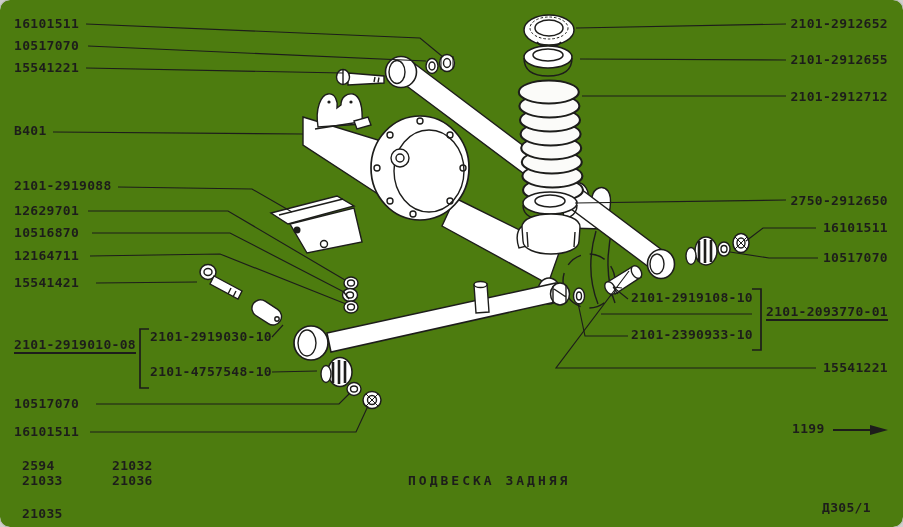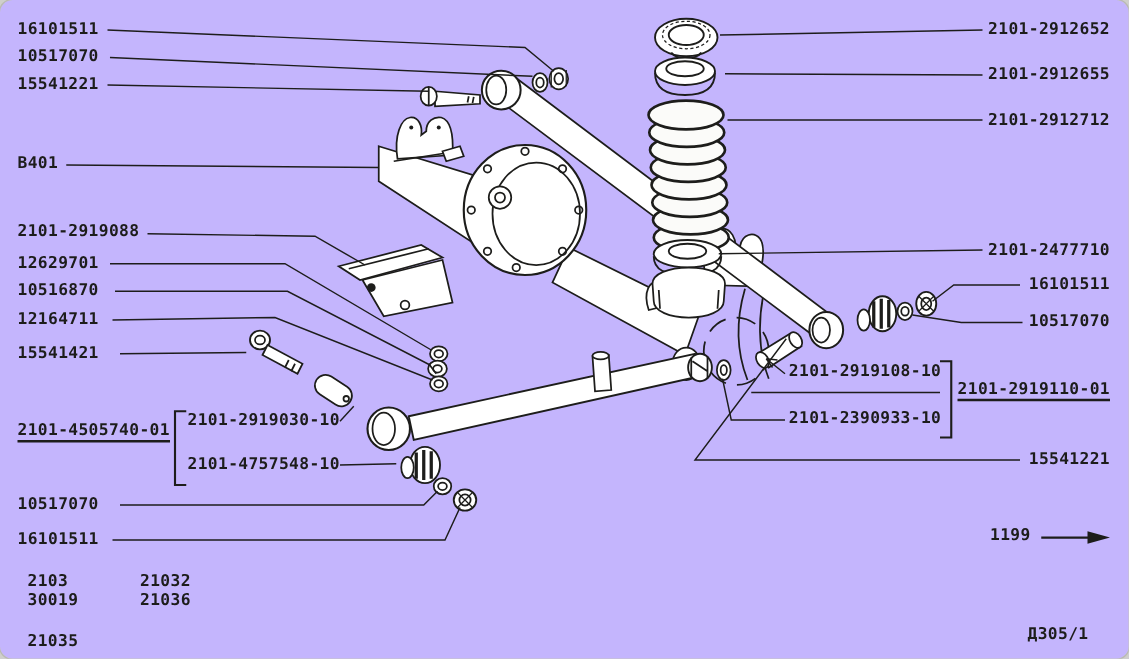--- a/index.html
+++ b/index.html
@@ -1,18 +1,18 @@
 <!DOCTYPE html>
 <html><head>
 <meta charset="utf-8">
 <style>
   html,body{margin:0;padding:0;background:#cfcfcb;}
   .page{
     position:relative;width:903px;height:527px;overflow:hidden;
-    background:#c4b5fd;border-radius:10px;outline:1px solid #b9b9b4;
+    background:#4d7c0f;border-radius:10px;outline:1px solid #b9b9b4;
     font-family:"DejaVu Sans Mono","Liberation Mono",monospace;
     color:#1d1d1b;
   }
   svg.draw{position:absolute;left:0;top:0;width:903px;height:527px;}
   .lbl{
     position:absolute;font-size:13px;font-weight:700;line-height:14px;
     letter-spacing:0.3px;white-space:nowrap;color:#1d1d1b;
   }
   .r{text-align:left;}
   .u{border-bottom:2px solid #1d1d1b;padding-bottom:0px;}
@@ -205,42 +205,43 @@
 
   <div class="lbl" style="left:14px;top:17px">16101511</div>
   <div class="lbl" style="left:14px;top:39px">10517070</div>
   <div class="lbl" style="left:14px;top:61px">15541221</div>
   <div class="lbl" style="left:14px;top:124px">B401</div>
   <div class="lbl" style="left:14px;top:179px">2101-2919088</div>
   <div class="lbl" style="left:14px;top:204px">12629701</div>
   <div class="lbl" style="left:14px;top:226px">10516870</div>
   <div class="lbl" style="left:14px;top:249px">12164711</div>
   <div class="lbl" style="left:14px;top:276px">15541421</div>
-  <div class="lbl u" style="left:14px;top:338px">2101-4505740-01</div>
+  <div class="lbl u" style="left:14px;top:338px">2101-2919010-08</div>
   <div class="lbl" style="left:150px;top:330px">2101-2919030-10</div>
   <div class="lbl" style="left:150px;top:365px">2101-4757548-10</div>
   <div class="lbl" style="left:14px;top:397px">10517070</div>
   <div class="lbl" style="left:14px;top:425px">16101511</div>
 
   <div class="lbl r" style="right:15px;top:17px">2101-2912652</div>
   <div class="lbl r" style="right:15px;top:53px">2101-2912655</div>
   <div class="lbl r" style="right:15px;top:90px">2101-2912712</div>
-  <div class="lbl r" style="right:15px;top:194px">2101-2477710</div>
+  <div class="lbl r" style="right:15px;top:194px">2750-2912650</div>
   <div class="lbl r" style="right:15px;top:221px">16101511</div>
   <div class="lbl r" style="right:15px;top:251px">10517070</div>
   <div class="lbl r" style="right:150px;top:291px">2101-2919108-10</div>
-  <div class="lbl r u" style="right:15px;top:305px">2101-2919110-01</div>
+  <div class="lbl r u" style="right:15px;top:305px">2101-2093770-01</div>
   <div class="lbl r" style="right:150px;top:328px">2101-2390933-10</div>
   <div class="lbl r" style="right:15px;top:361px">15541221</div>
 
   <div class="lbl" style="left:792px;top:422px">1199</div>
 
   <div class="models">
-    <div class="lbl" style="left:22px;top:458px">2103</div>
-    <div class="lbl" style="left:22px;top:473px">30019</div>
+    <div class="lbl" style="left:22px;top:458px">2594</div>
+    <div class="lbl" style="left:22px;top:473px">21033</div>
     <div class="lbl" style="left:22px;top:506px">21035</div>
     <div class="lbl" style="left:112px;top:458px">21032</div>
     <div class="lbl" style="left:112px;top:473px">21036</div>
   </div>
 
+  <div class="lbl title" style="left:408px;top:474px">ПОДВЕСКА ЗАДНЯЯ</div>
   <div class="lbl" style="left:822px;top:501px">Д305/1</div>
 
 </div>
 
 </body></html>

